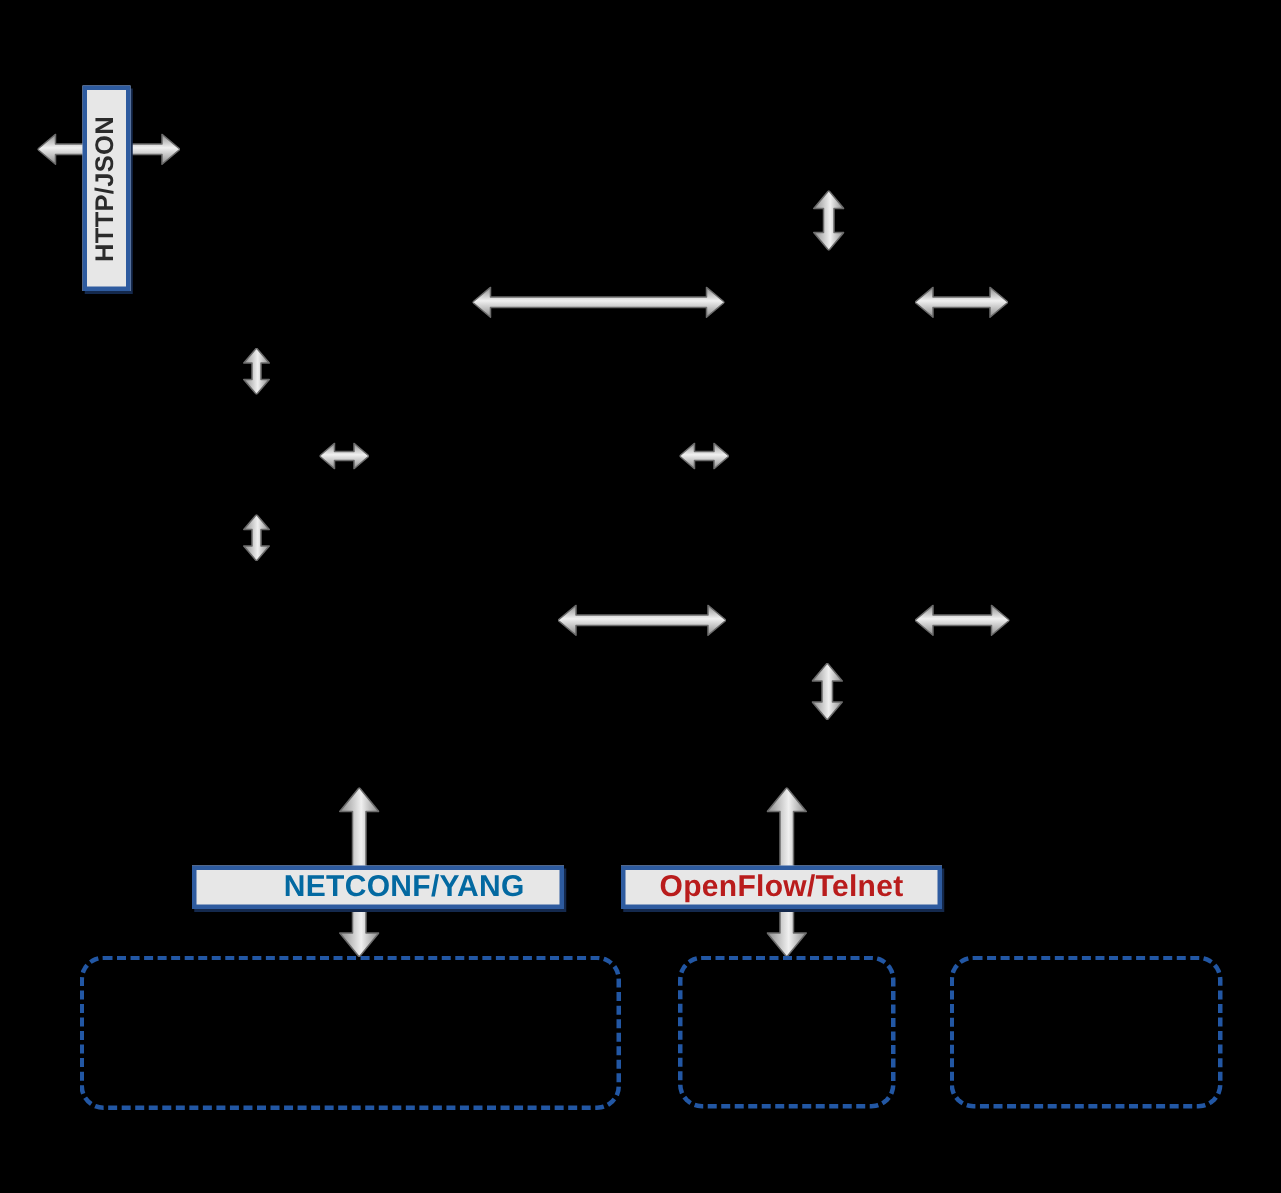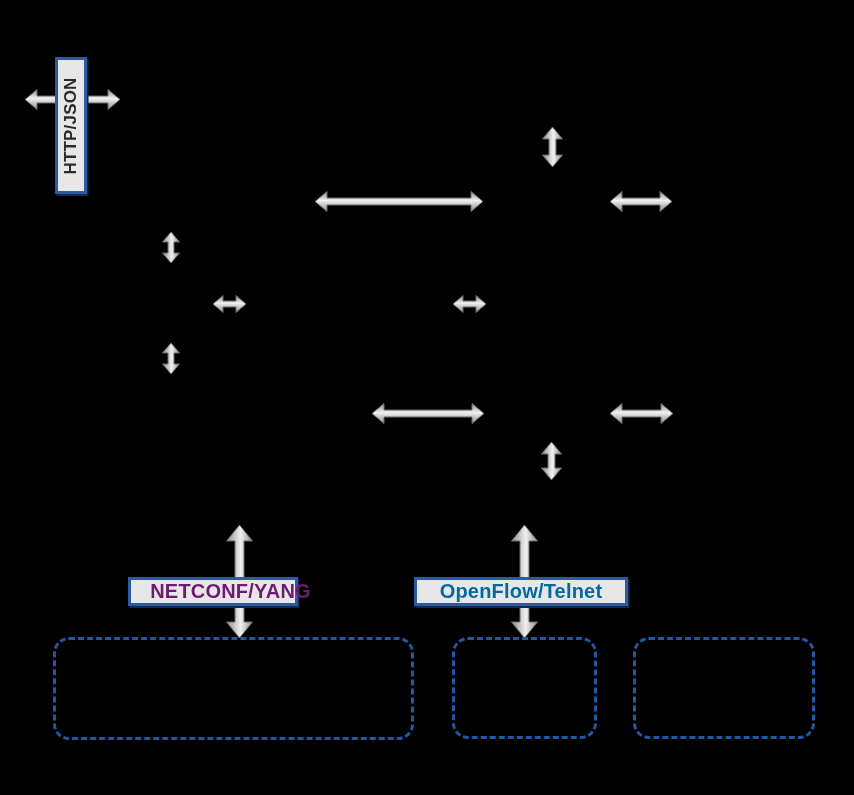--- a/index.html
+++ b/index.html
@@ -215,20 +215,20 @@
     </div>
   <div id="dashed-layer">
       <div class="dashed-box" style="left:53px;top:637px;width:361px;height:103px;border-color:#2257a4;"></div>
       <div class="dashed-box" style="left:452px;top:637px;width:145px;height:102px;border-color:#2257a4;"></div>
       <div class="dashed-box" style="left:633px;top:637px;width:182px;height:102px;border-color:#2257a4;"></div>
     </div>
   <div id="label-layer">
       <div class="label-box vertical" style="left:55px;top:57px;width:32px;height:137px;background:#e7e7e7;border-color:#2e5b9f;color:#2b2b2b;">
         <span class="rot">HTTP/JSON</span>
       </div>
-      <div class="label-box" style="left:128px;top:577px;width:170px;height:29px;background:#e7e7e7;border-color:#2e5b9f;color:#701a75;padding-left:35px;">
+      <div class="label-box" style="left:128px;top:577px;width:248px;height:29px;background:#e7e7e7;border-color:#2e5b9f;color:#0369a1;padding-left:35px;">
         <span class="rot">NETCONF/YANG</span>
       </div>
-      <div class="label-box" style="left:414px;top:577px;width:214px;height:29px;background:#e7e7e7;border-color:#2e5b9f;color:#0369a1;">
+      <div class="label-box" style="left:414px;top:577px;width:214px;height:29px;background:#e7e7e7;border-color:#2e5b9f;color:#b91c1c;">
         <span class="rot">OpenFlow/Telnet</span>
       </div>
     </div>
 </div>
 
 </body></html>

